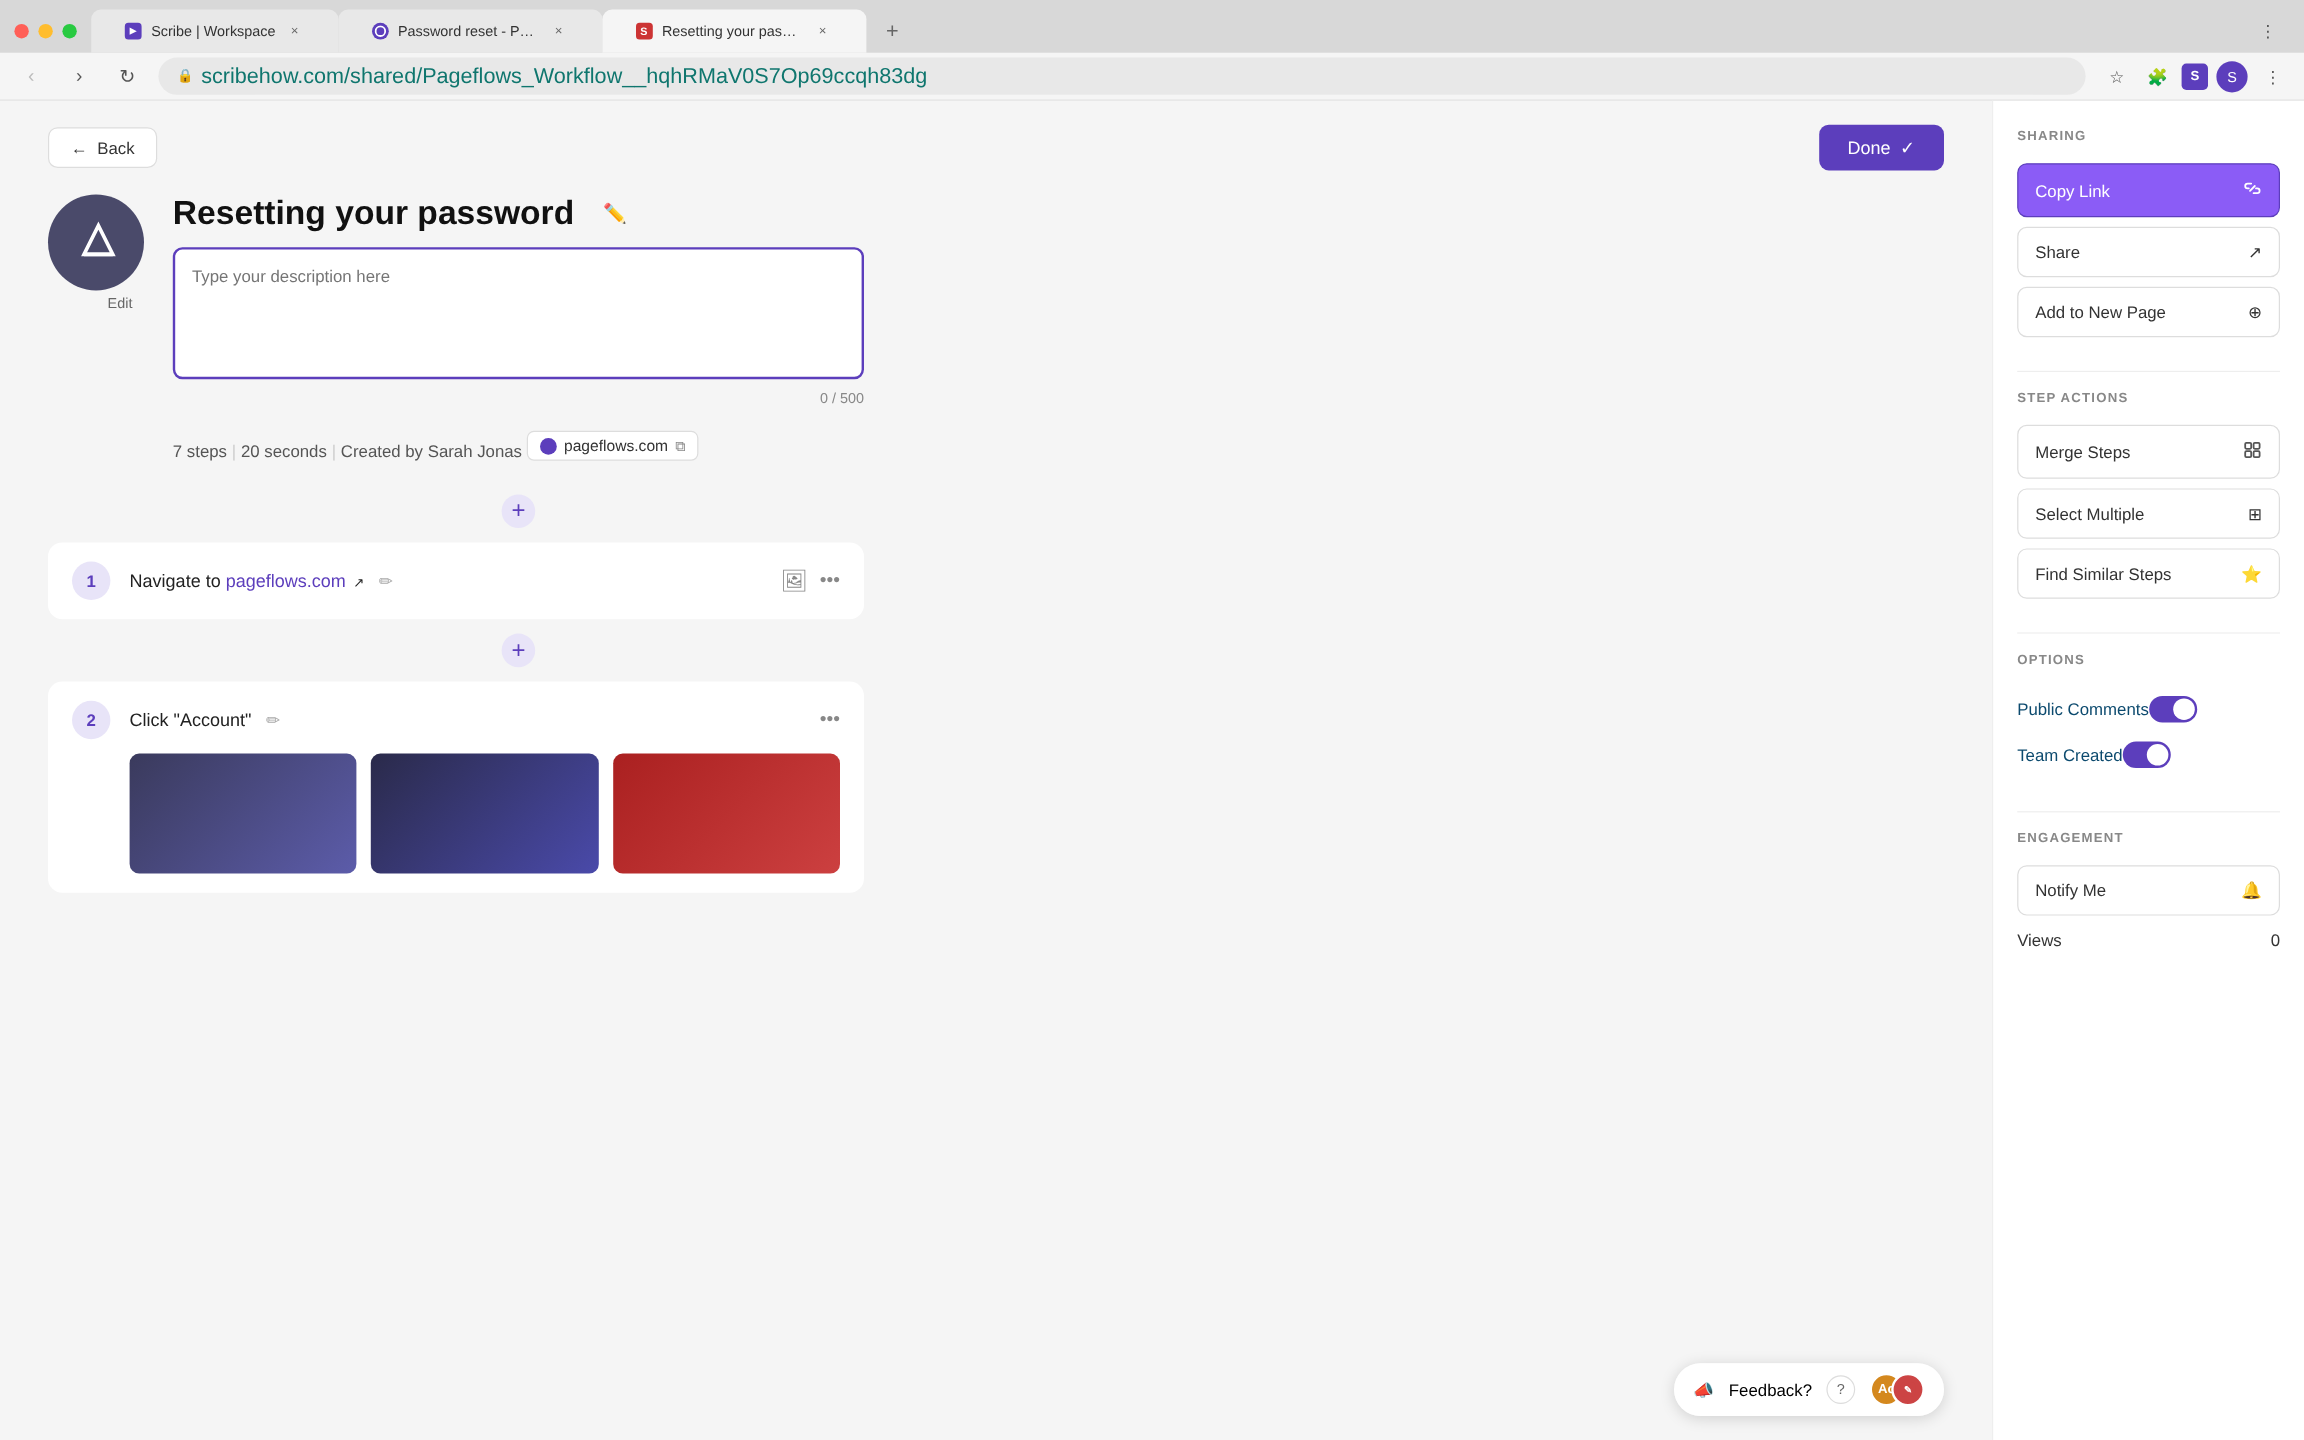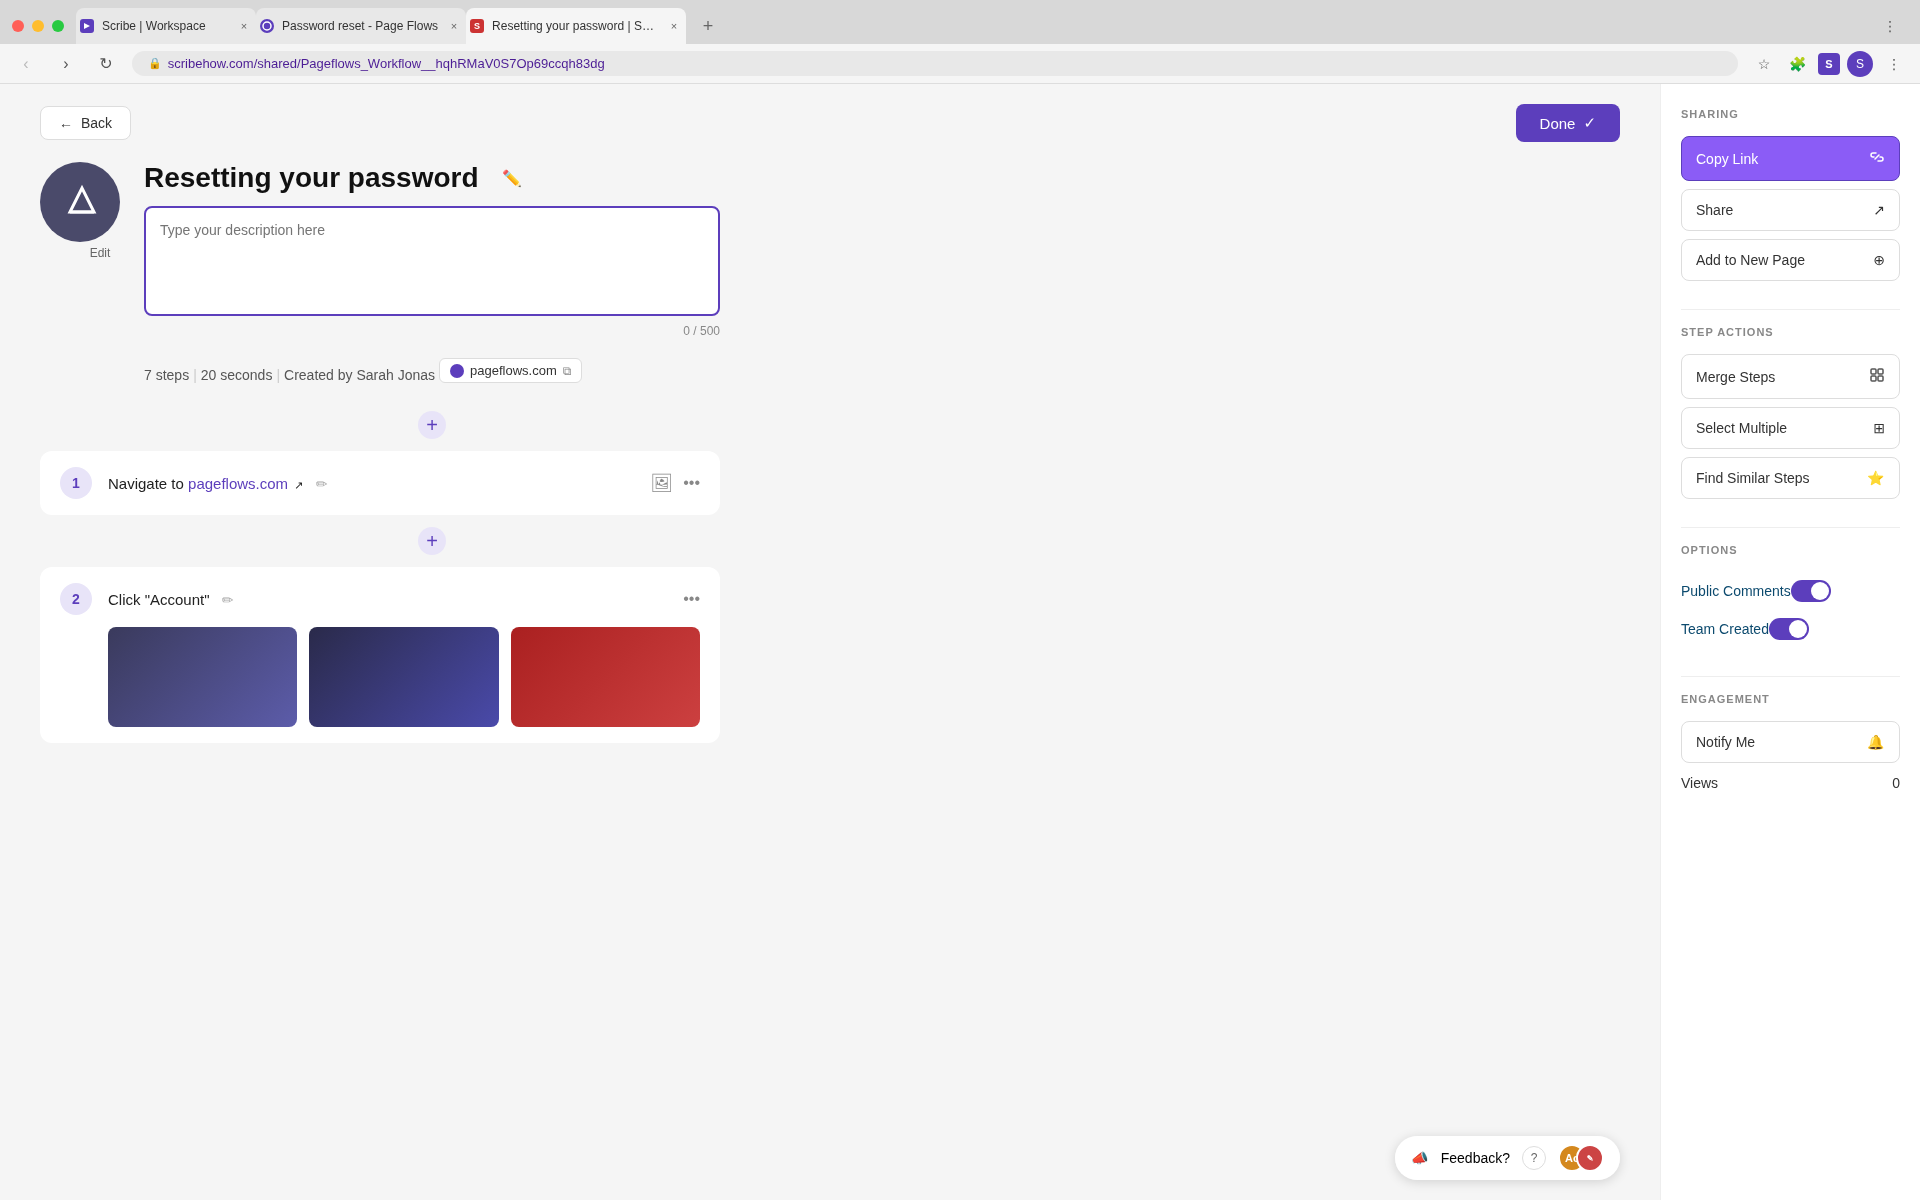--- a/index.html
+++ b/index.html
@@ -16,21 +16,21 @@
       align-items: center;
       background: #d8d8d8;
       padding: 8px 0 0 0;
       height: 44px;
       gap: 0;
     }
     .tab {
       display: flex;
       align-items: center;
       gap: 8px;
-      padding: 6px 4px;
+      padding: 6px 28px;
       background: #e8e8e8;
       border-radius: 8px 8px 0 0;
       font-size: 13px;
       color: #333;
       max-width: 220px;
       min-width: 180px;
       height: 36px;
       cursor: pointer;
       position: relative;
     }
@@ -119,21 +119,21 @@
       background: #e8e8e8;
       border-radius: 20px;
       padding: 5px 16px;
       font-size: 13px;
       color: #333;
       display: flex;
       align-items: center;
       gap: 6px;
     }
     .url-lock { font-size: 11px; color: #666; }
-    .url-text { color: #4c1d95; font-size: 13px; text-align: center; }
+    .url-text { color: #0f766e; font-size: 18px; text-align: center; }
     .browser-actions {
       display: flex;
       align-items: center;
       gap: 6px;
     }
     .browser-action-btn {
       width: 28px;
       height: 28px;
       display: flex;
       align-items: center;

